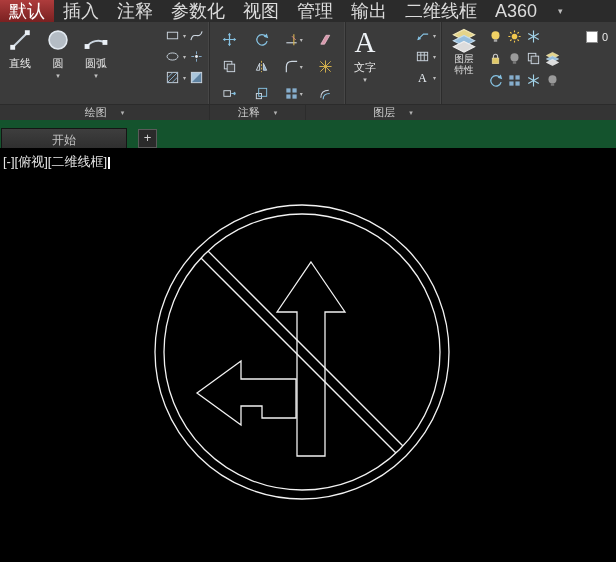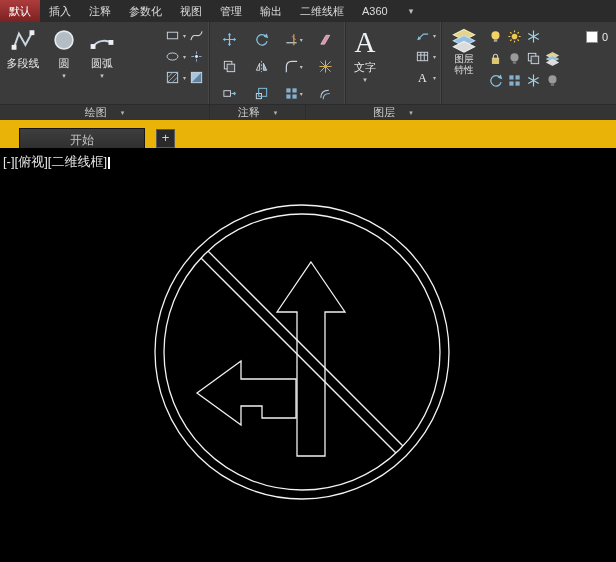--- a/index.html
+++ b/index.html
@@ -1,20 +1,20 @@
 <!DOCTYPE html>
 <html><head>
 <meta charset="utf-8">
 <style>
   html,body{margin:0;padding:0}
   body{width:616px;height:562px;position:relative;background:#000;font-family:"Liberation Sans",sans-serif;overflow:hidden;-webkit-user-select:none;user-select:none}
 
   
   #menubar{position:absolute;left:0;top:0;width:616px;height:22px;background:#2b2b2b;display:flex;align-items:stretch;border-bottom:1px solid #1a1a1a}
-  .mtab{font-size:11px;color:#dcdcdc;line-height:22px;padding:0 9px;white-space:nowrap;cursor:default}
+  .mtab{font-size:18px;color:#dcdcdc;line-height:22px;padding:0 9px;white-space:nowrap;cursor:default}
   .mtab.active{background:linear-gradient(#ae3c3c,#7a2121);color:#fff}
   .moverflow{font-size:9px;color:#bdbdbd;line-height:22px;padding:0 8px;margin-left:4px}
 
   
   #ribbon{position:absolute;left:0;top:22px;width:616px;height:82px;background:#3b3b3b;display:flex}
   .rpanel{height:82px;border-right:1px solid #2c2c2c;box-shadow:inset -1px 0 0 #474747;display:flex;box-sizing:border-box}
   .p-draw{width:210px}
   .p-modify{width:136px}
   .p-ann{width:96px}
   .p-layer{width:174px;border-right:none;box-shadow:none}
@@ -36,21 +36,21 @@
   .swatch{width:10px;height:10px;background:#fff;border:1px solid #8a8a8a;margin-left:auto}
   .curlayer{font-size:11px;color:#eaeaea;margin-right:2px}
 
   
   #panellabels{position:absolute;left:0;top:104px;width:616px;height:16px;background:#343434;border-top:1px solid #2b2b2b;display:flex;box-sizing:border-box}
   .plabel{display:flex;align-items:center;justify-content:center;gap:14px;font-size:11px;color:#cfcfcf;border-right:1px solid #2c2c2c;box-sizing:border-box}
   .pl-draw{width:210px}.pl-modify{width:136px}.pl-ann{width:96px}.pl-layer{width:174px;border-right:none}
   .pcaret{font-size:7px;color:#b2b2b2}
 
   
-  #filetabs{position:absolute;left:0;top:120px;width:616px;height:32px;background:#eab308;display:flex;align-items:flex-end;padding-left:19px;box-sizing:border-box}
+  #filetabs{position:absolute;left:0;top:120px;width:616px;height:32px;background:#14532d;display:flex;align-items:flex-end;padding-left:1px;box-sizing:border-box}
   .ftab{height:24px;display:flex;align-items:center;justify-content:center;gap:10px;min-width:126px;padding:0 10px;font-size:12px;color:#c4c4c4;background:linear-gradient(#3e3e3e,#2c2c2c);border:1px solid #151515;border-bottom:none;margin-right:1px;box-sizing:border-box;cursor:default}
   .ftab.active{background:linear-gradient(#5d5d5d,#414141);color:#fff}
   .ftclose{color:#cccccc;font-size:12px;line-height:12px}
   .newtab{width:17px;height:17px;margin:0 0 4px 10px;border:1px solid #5a5a5a;background:#2a2a2a;color:#d2d2d2;font-size:13px;line-height:15px;text-align:center}
 
   
   #canvas{position:absolute;left:0;top:148px;width:616px;height:414px;background:#000;overflow:hidden}
   #vpcontrols{position:absolute;left:3px;top:5px;font-size:13px;color:#e4e4e4;z-index:2}
   #cursorbar{display:inline-block;width:2px;height:12px;background:#fff;margin-left:1px;vertical-align:text-bottom}
   #drawingsvg{position:absolute;left:0;top:0}
@@ -202,25 +202,25 @@
   <span class="mtab">管理</span>
   <span class="mtab">输出</span>
   <span class="mtab">二维线框</span>
   <span class="mtab">A360</span>
   <span class="moverflow">▾</span>
 </div>
 
 <div id="ribbon">
 
   <div class="rpanel p-draw">
-    <div class="bigbtn w46">
+    <div class="bigbtn w40">
       <svg class="i26" viewBox="0 0 16 16">
-          <use href="#i-polyline"></use>
+          <use href="#i-line"></use>
         </svg>
-      <span class="blabel">多段线</span>
+      <span class="blabel">直线</span>
     </div>
     <div class="bigbtn w36">
       <svg class="i26" viewBox="0 0 16 16">
           <use href="#i-circle"></use>
         </svg>
       <span class="blabel">圆</span>
       <span class="bcaret">▾</span>
     </div>
     <div class="bigbtn w40">
       <svg class="i26" viewBox="0 0 16 16">

